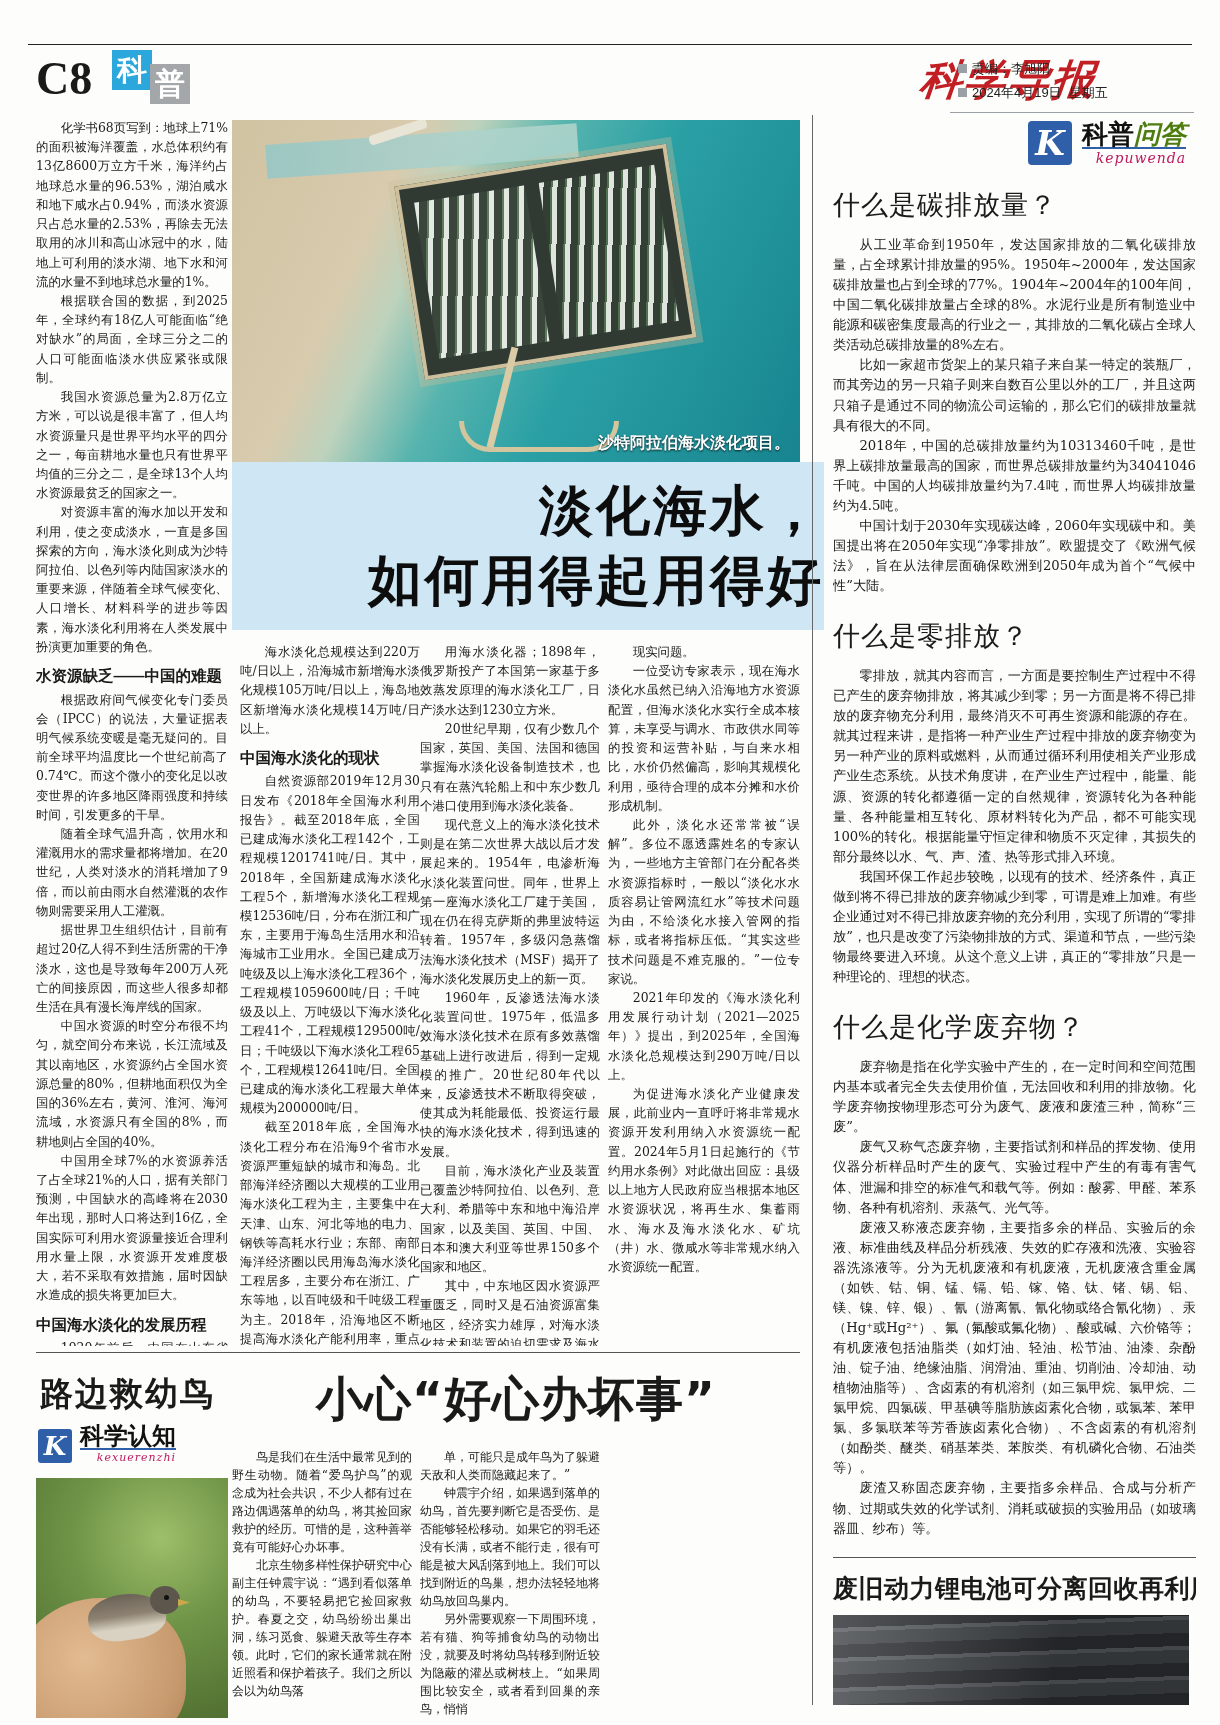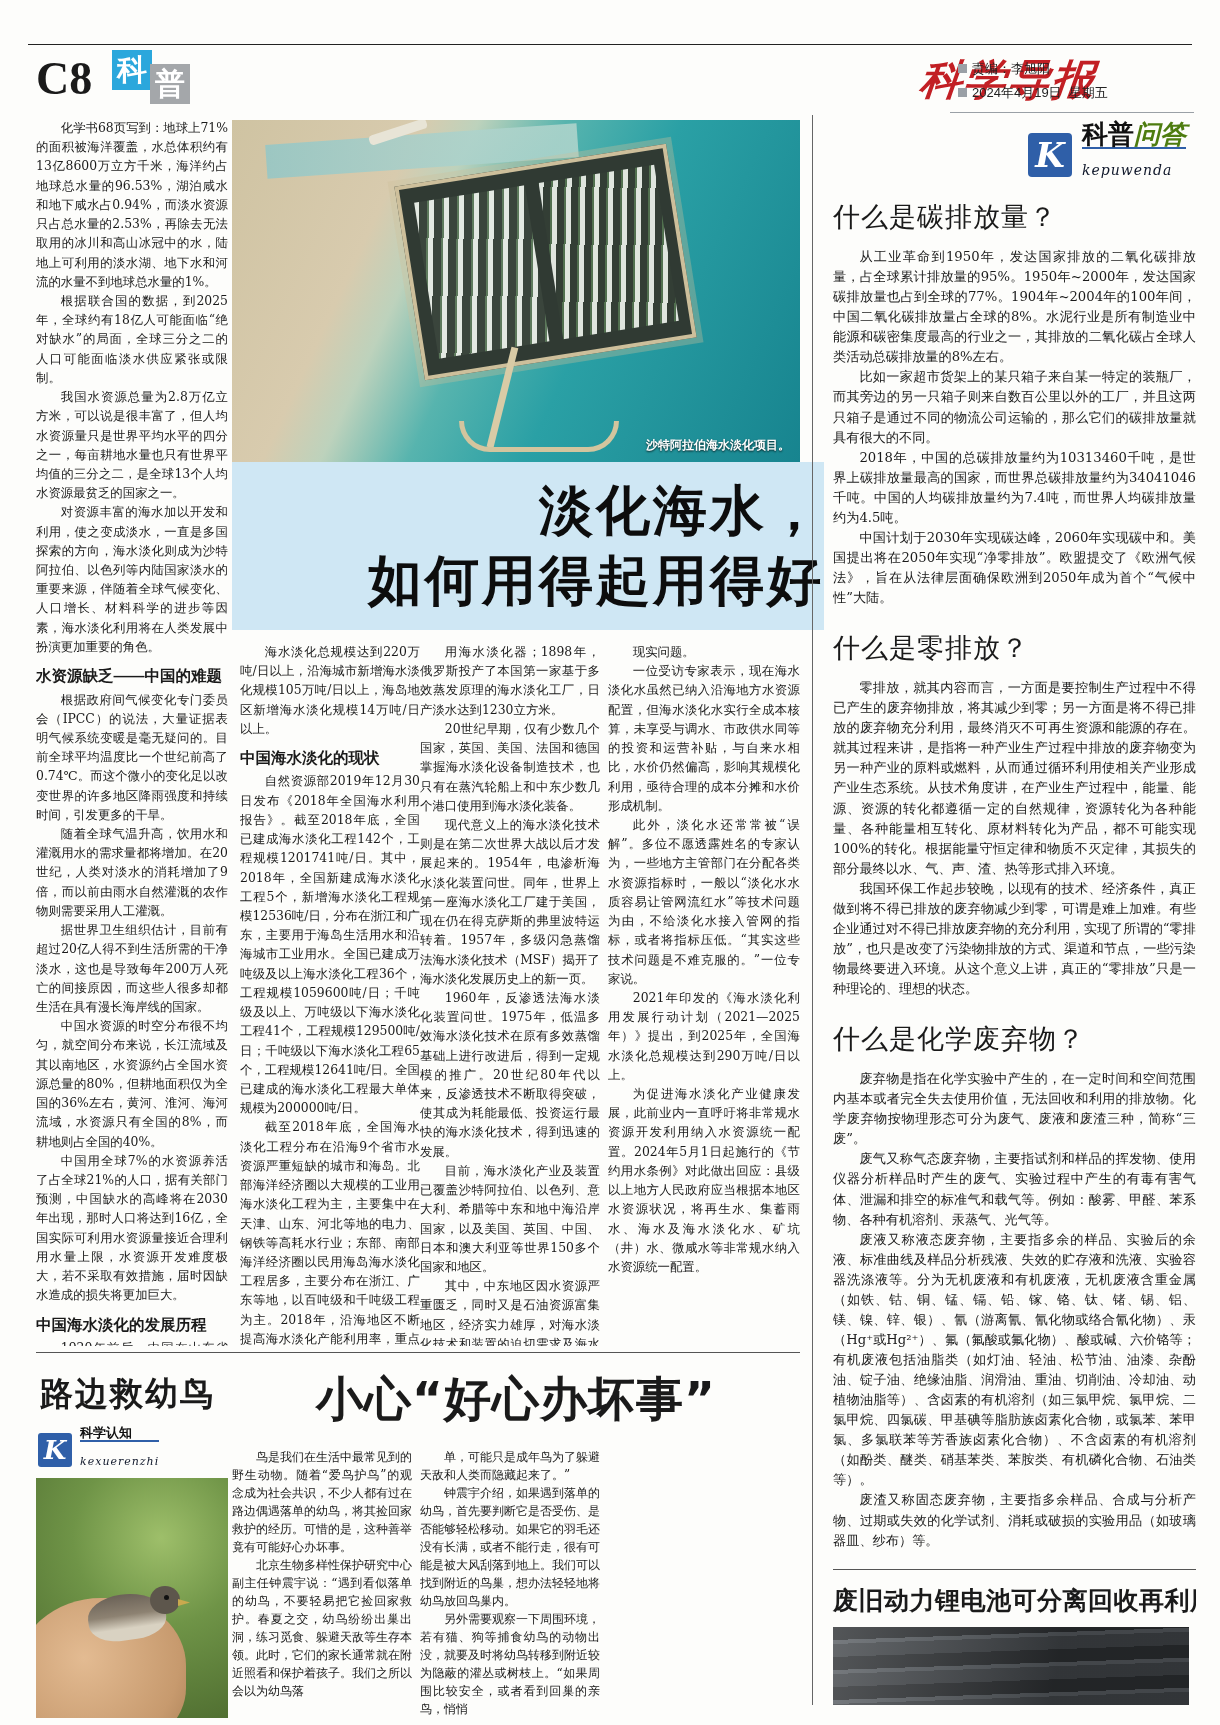--- a/index.html
+++ b/index.html
@@ -27,21 +27,21 @@
   #ph-plant{left:31%;top:13%;width:47%;height:55%;background:#303a33;transform:rotate(-9deg);
     border:4px solid #cdbf9b;box-shadow:0 0 0 6px rgba(205,191,155,.35);}
   .plantrow{position:absolute;left:5%;width:42%;height:84%;top:8%;
     background:repeating-linear-gradient(100deg,#e3e9e2 0 5px,#3a453c 5px 13px,#5d7a5c 13px 15px);}
   .plantrow2{position:absolute;right:4%;width:44%;height:84%;top:8%;
     background:repeating-linear-gradient(100deg,#dfe5de 0 5px,#333e35 5px 12px,#51704f 12px 14px);}
   #ph-pier{left:47%;top:66%;width:7px;height:30%;background:#d8cba6;transform:rotate(14deg);}
   #ph-break{left:40%;top:88%;width:150px;height:26px;border:5px solid #d3c59e;border-top:none;
     border-radius:0 0 90px 90px;background:transparent;}
   #ph-boat{left:24%;top:2%;width:60px;height:10px;background:#e8e4d6;transform:rotate(-18deg);border-radius:4px;}
-  #ph-caption{right:10px;bottom:8px;font-size:12px;color:#fff;text-shadow:0 1px 2px rgba(0,0,0,.8);
+  #ph-caption{right:10px;bottom:8px;font-size:16px;color:#fff;text-shadow:0 1px 2px rgba(0,0,0,.8);
     font-family:"Liberation Sans",sans-serif;font-weight:bold;}
   #titlepanel{left:232px;top:462px;width:568px;height:168px;background:#cfe7f4;
     display:flex;flex-direction:column;justify-content:center;align-items:flex-end;padding-left:24px;}
   .bigtitle{font-family:"DejaVu Sans","Liberation Sans",sans-serif;font-weight:900;color:#0d0d0d;
     font-size:54px;line-height:1.3;letter-spacing:3px;white-space:nowrap;}
   
   .col{overflow:hidden;text-align:justify;}
   .para{margin:0;text-indent:2em;font-size:12.4px;line-height:1.55;}
   .subhead{margin:10px 0 4px;font-family:"Liberation Sans",sans-serif;font-weight:bold;font-size:15.5px;line-height:1.25;}
   .byline{margin:6px 0 0;text-align:right;font-weight:bold;font-size:12.5px;font-family:"Liberation Sans",sans-serif;}
@@ -50,22 +50,22 @@
   #col3{left:420px;top:642px;width:180px;height:704px;}
   #col4{left:608px;top:642px;width:192px;height:704px;}
   
   #sidebar{left:812px;top:115px;width:384px;height:1590px;border-left:1px solid #666;padding-left:20px;box-sizing:border-box;overflow:hidden;}
   #kplogo-row{display:flex;align-items:flex-end;justify-content:flex-end;gap:10px;margin:6px 10px 14px 0;}
   .kbox{width:44px;height:44px;background:#2f5fa8;color:#fff;font-family:"DejaVu Serif",serif;
     font-size:34px;font-weight:bold;font-style:italic;text-align:center;line-height:44px;border-radius:4px;}
   .kname{line-height:1;}
   .kname .black{font-size:26px;font-weight:bold;font-family:"Liberation Sans",sans-serif;color:#111;}
   .kname .blue{font-size:26px;font-weight:bold;font-style:italic;color:#4d7c0f;font-family:"DejaVu Serif",serif;}
-  .kpinyin{font-size:14px;font-style:italic;color:#0f172a;border-top:2px solid #2f5fa8;padding-top:14px;
-    font-family:"DejaVu Serif",serif;letter-spacing:1px;}
+  .kpinyin{font-size:14px;font-style:italic;color:#be185d;border-top:2px solid #2f5fa8;padding-top:2px;
+    font-family:"DejaVu Serif",serif;letter-spacing:1px;text-align:right;}
   .qhead{font-size:27px;font-weight:normal;margin:22px 0 12px;font-family:"DejaVu Serif",serif;letter-spacing:1px;}
   .sb-list .para{font-size:13.2px;line-height:1.52;}
   #sb-divider{border-top:1px solid #555;margin:18px 0 14px;}
   #batt-head{font-family:"DejaVu Sans","Liberation Sans",sans-serif;font-weight:900;font-size:25px;
     letter-spacing:0.5px;margin:4px 0 10px;white-space:nowrap;}
   #battphoto{position:relative;width:356px;height:168px;margin-bottom:10px;overflow:hidden;
     background:repeating-linear-gradient(178deg,#2e3134 0 13px,#595e63 13px 17px,#43474b 17px 30px),#4a4e52;}
   #battshine{position:absolute;left:0;top:0;width:100%;height:100%;
     background:linear-gradient(100deg,rgba(255,255,255,.18),rgba(0,0,0,.25) 60%);}
   
@@ -204,21 +204,21 @@
       <div id="battshine"></div>
     </div>
 
   </div>
 
   <div class="abs" id="bottomrule"></div>
   <div class="abs" id="birdtitle">路边救幼鸟</div>
   <div class="abs" id="renzhilogo">
     <div class="kbox-sm">K</div>
     <div class="kname">
-      <span class="black" style="font-size:13px;font-weight:bold;font-family:'Liberation Sans',sans-serif;">科学认知</span>
+      <span class="black" style="font-size:24px;font-weight:bold;font-family:'Liberation Sans',sans-serif;">科学认知</span>
       <div class="kpinyin" style="font-size:11px;">kexuerenzhi</div>
     </div>
   </div>
   <div class="abs" id="birdphoto">
     <div id="hand"></div>
     <div id="bird"></div>
     <div id="birdhead"></div>
     <div id="birdeye"></div>
     <div id="birdbeak"></div>
   </div>

